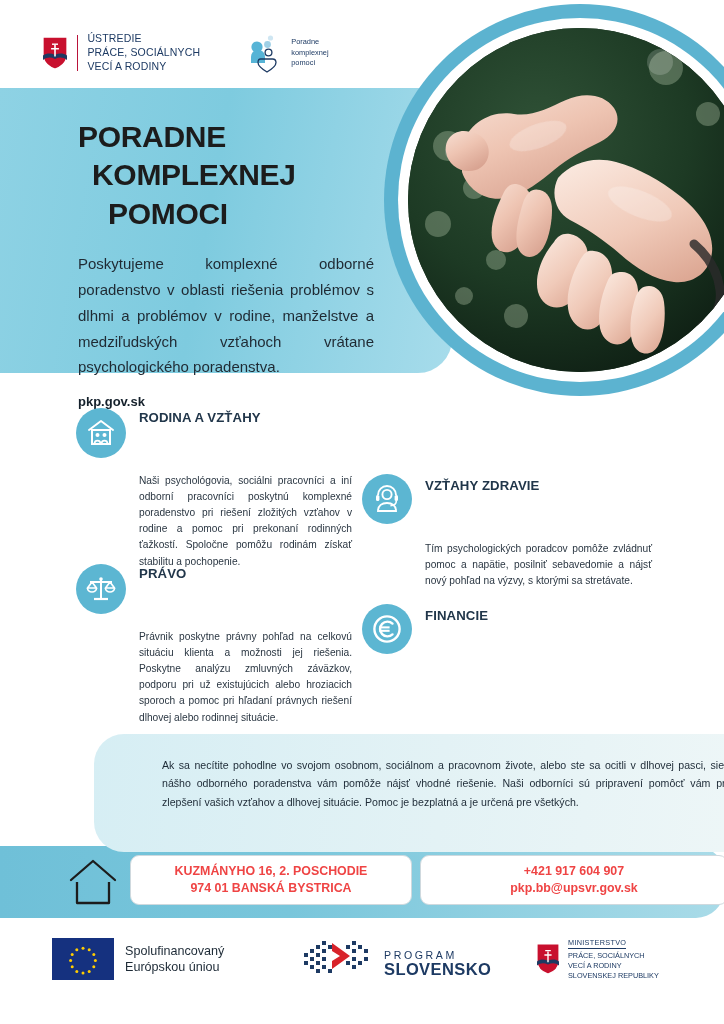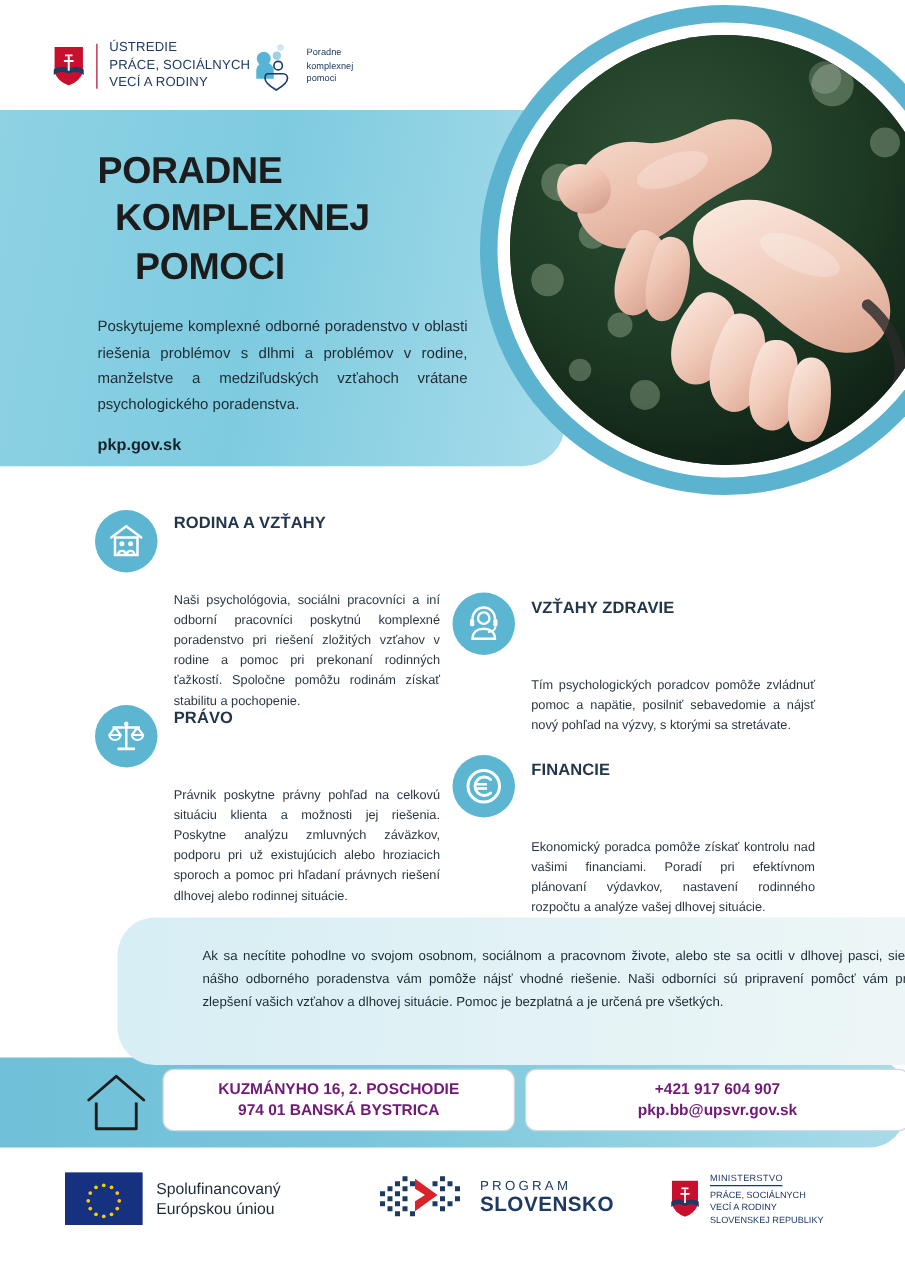--- a/index.html
+++ b/index.html
@@ -22,20 +22,21 @@
     overflow: hidden;
   }
 
   
   .header {
     position: absolute;
     top: 22px; left: 42px;
     height: 62px;
     display: flex;
     align-items: center;
+    gap: 46px;
     z-index: 40;
   }
   .gov-logo { display: flex; align-items: center; gap: 9px; }
   .crest {
     width: 26px; height: 34px;
     position: relative;
     flex: none;
   }
   .gov-divider {
     width: 1.4px; height: 36px;
@@ -74,21 +75,21 @@
     font-size: 30px;
     font-weight: bold;
     line-height: 1.28;
     color: #1c1c1c;
     letter-spacing: -0.3px;
   }
   .hero h1 .l2 { padding-left: 14px; }
   .hero h1 .l3 { padding-left: 30px; }
   .hero-body {
     margin-top: 18px;
-    font-size: 12px;
+    font-size: 15px;
     line-height: 1.72;
     color: #1f2a33;
     text-align: justify;
     width: 296px;
   }
   .hero-url {
     margin-top: 14px;
     font-size: 13px;
     font-weight: bold;
     color: #14202b;
@@ -214,21 +215,21 @@
     display: flex;
     flex-direction: column;
     justify-content: center;
     gap: 3px;
   }
   .cbox-addr { width: 282px; align-items: center; }
   .cbox-contact { width: 308px; align-items: center; }
   .cbox div {
     font-size: 12.4px;
     font-weight: bold;
-    color: #701a75;
+    color: #ef4444;
     white-space: nowrap;
   }
 
   
   .footer {
     position: absolute;
     top: 928px; left: 0;
     width: 640px; height: 62px;
     display: flex;
     align-items: center;
@@ -237,21 +238,21 @@
   }
   .f-eu { position: absolute; left: 52px; display: flex; align-items: center; gap: 11px; }
   .eu-flag {
     width: 62px; height: 42px;
     background: #15317f;
     position: relative;
     flex: none;
   }
   .eu-label { font-size: 12.6px; line-height: 1.3; color: #1d2a36; white-space: nowrap; }
 
-  .f-ps { position: absolute; left: 302px; display: flex; align-items: center; gap: 12px; }
+  .f-ps { position: absolute; left: 302px; display: flex; align-items: flex-end; gap: 12px; }
   .ps-mark { width: 70px; height: 40px; flex: none; }
   .ps-text { line-height: 1.08; }
   .ps-text .ps1 { font-size: 10.6px; letter-spacing: 2.6px; color: #1d3a63; }
   .ps-text .ps2 { font-size: 16.5px; font-weight: bold; letter-spacing: 0.4px; color: #1d3a63; }
 
   .f-min { position: absolute; left: 536px; display: flex; align-items: center; gap: 8px; }
   .min-crest { width: 24px; height: 32px; position: relative; flex: none; }
   .min-text { font-size: 7.3px; line-height: 1.35; color: #1d3a63; white-space: nowrap; }
   .min-text .mt-head { letter-spacing: 0.3px; padding-bottom: 1px; border-bottom: 0.8px solid #1d3a63; display: inline-block; margin-bottom: 1.5px; }
 
@@ -450,21 +451,20 @@
       <div class="svc-icon">
         <svg viewBox="0 0 30 30" width="30" height="30">
           <circle cx="15" cy="15" r="12.6" fill="none" stroke="#ffffff" stroke-width="2.4"></circle>
           <path d="M20.5 9.6 A7.4 7.4 0 1 0 20.5 20.4" fill="none" stroke="#ffffff" stroke-width="2.4" stroke-linecap="round"></path>
           <line x1="7.4" y1="13.4" x2="17.6" y2="13.4" stroke="#ffffff" stroke-width="2.1"></line>
           <line x1="7.4" y1="16.8" x2="17.6" y2="16.8" stroke="#ffffff" stroke-width="2.1"></line>
         </svg>
       </div>
       <div class="svc-body">
         <div class="svc-title">FINANCIE</div>
-        <div class="svc-text">Ekonomický poradca pomôže získať kontrolu nad vašimi financiami. Poradí pri efektívnom plánovaní výdavkov, nastavení rodinného rozpočtu a analýze vašej dlhovej situácie.</div>
       </div>
     </div>
   </div>
 
   <div class="cta">
     <p class="cta-text">Ak sa necítite pohodlne vo svojom osobnom, sociálnom a pracovnom živote, alebo ste sa ocitli v dlhovej pasci, sieť nášho odborného poradenstva vám pomôže nájsť vhodné riešenie. Naši odborníci sú pripravení pomôcť vám pri zlepšení vašich vzťahov a dlhovej situácie. Pomoc je bezplatná a je určená pre všetkých.</p>
   </div>
 
   <div class="contact-band"></div>
 

